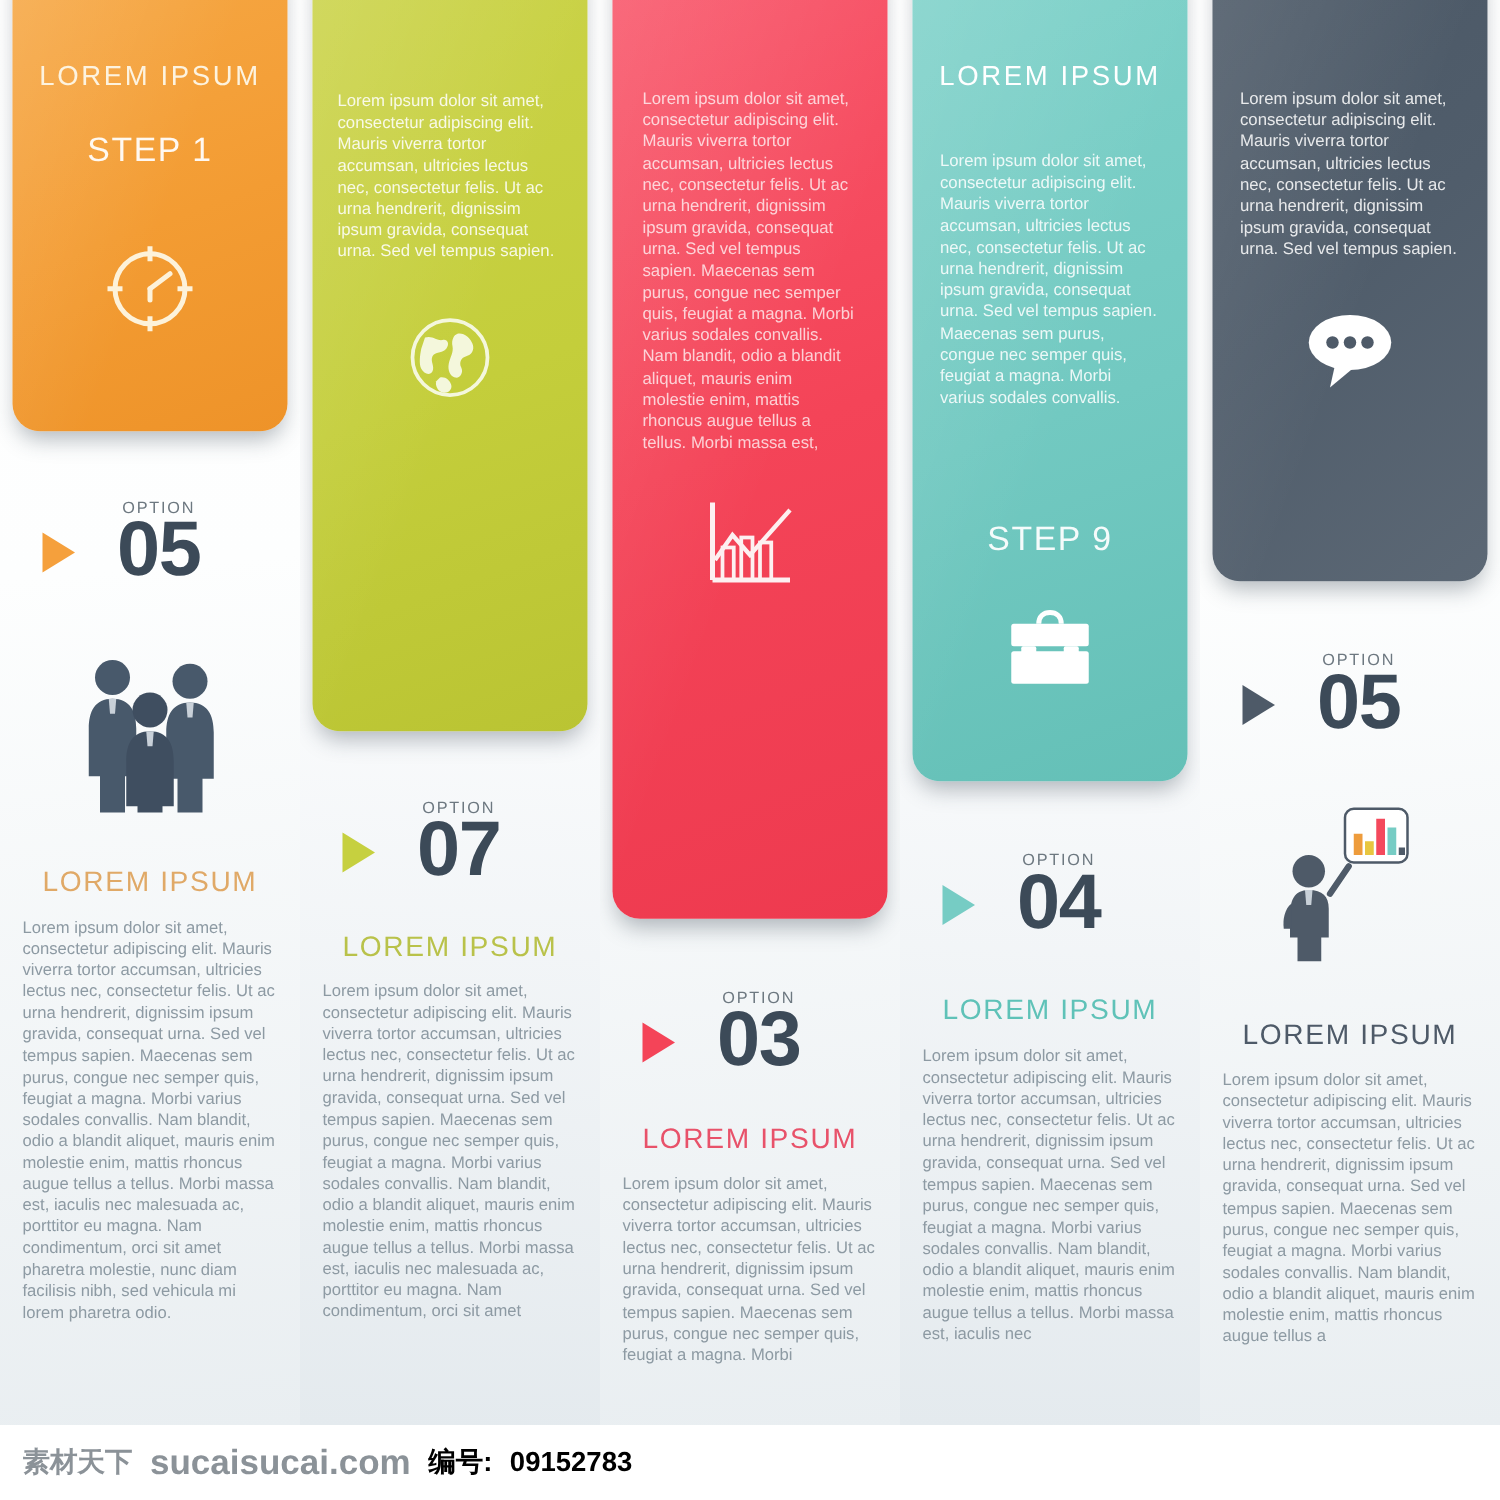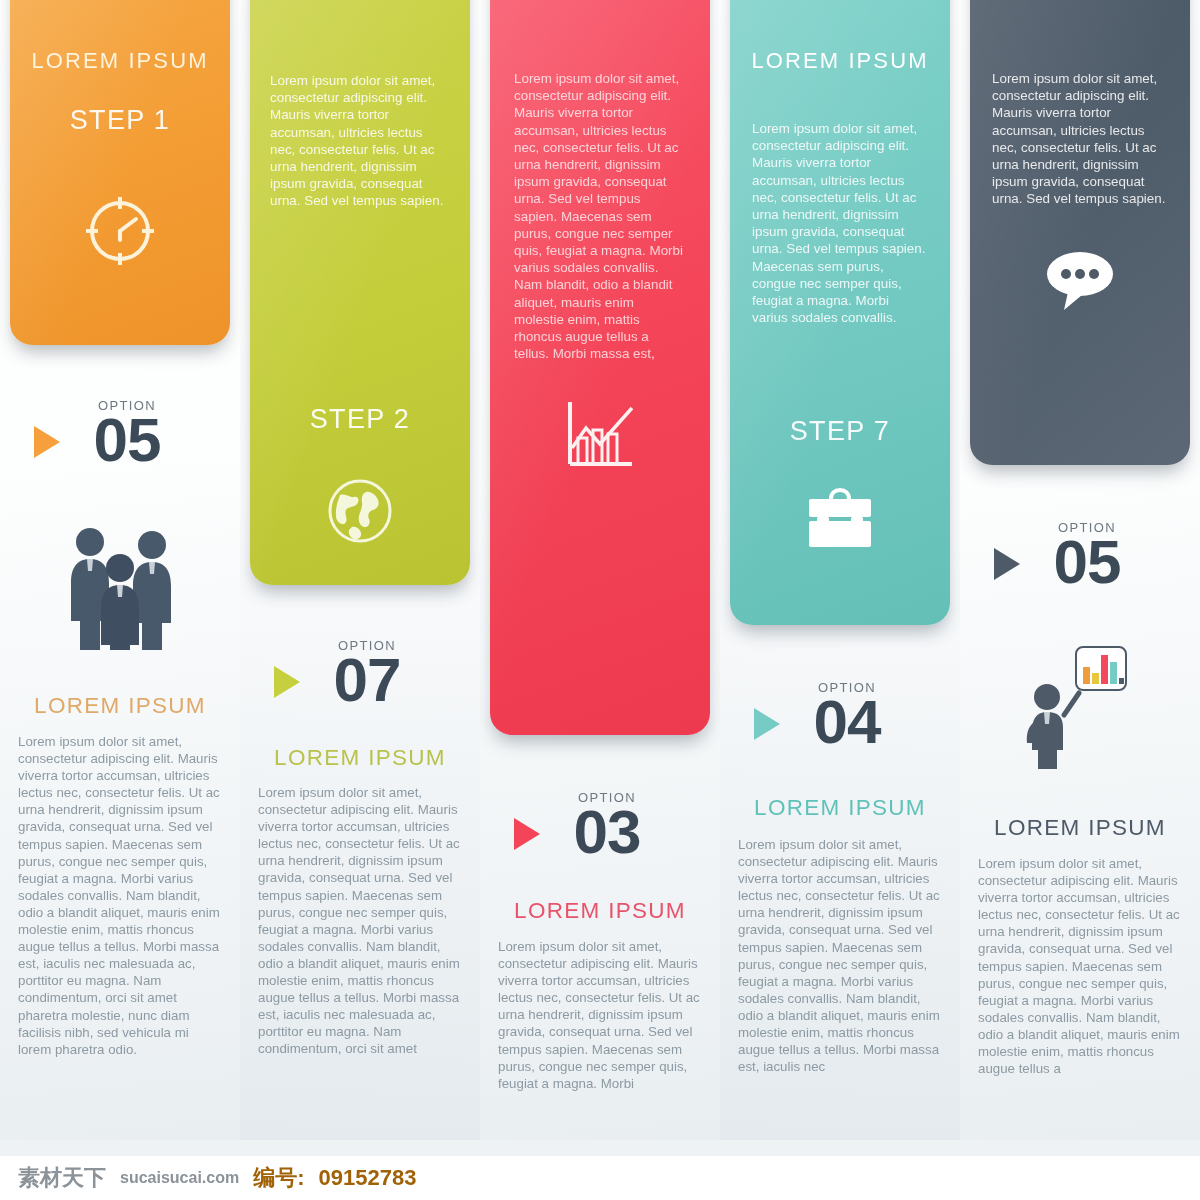--- a/index.html
+++ b/index.html
@@ -104,29 +104,29 @@
     font-size: 13.3px;
     line-height: 17.1px;
     color: #8d9aa3;
     padding: 0 18px;
     text-align:left;
   }
   .people-icon { display:flex; justify-content:center; }
 
   .footer {
     position:absolute; left:0; bottom:0;
-    width:1200px; height:44px;
+    width:1200px; height:60px;
     background:#ffffff;
     display:flex; align-items:center;
     padding-left: 18px;
     gap: 14px;
   }
   .footer-txt { font-size: 22px; color:#8b9298; font-weight:700; }
-  .footer-site { font-size: 16px; color:#8b9298; font-weight:700; }
-  .footer-num { font-size: 22px; color:#a16207; font-weight:700; }
+  .footer-site { font-size: 28px; color:#8b9298; font-weight:700; }
+  .footer-num { font-size: 22px; color:#000000; font-weight:700; }
 </style>
 </head>
 <body>
 
 <div id="page">
 
   <div class="col" style="left:0px;">
     <div class="col-bg"></div>
 
     <div class="panel panel-top" style="height:375px;background:linear-gradient(160deg,#F6A845 0%,#F39C33 55%,#EE9329 100%);">
@@ -176,21 +176,20 @@
     <div class="sub-title" style="position:absolute;top:693px;width:100%;color:#E0A967;">LOREM IPSUM</div>
     <div class="body-text" style="position:absolute;top:733px;width:100%;">Lorem ipsum dolor sit amet, consectetur adipiscing elit. Mauris viverra tortor accumsan, ultricies lectus nec, consectetur felis. Ut ac urna hendrerit, dignissim ipsum gravida, consequat urna. Sed vel tempus sapien. Maecenas sem purus, congue nec semper quis, feugiat a magna. Morbi varius sodales convallis. Nam blandit, odio a blandit aliquet, mauris enim molestie enim, mattis rhoncus augue tellus a tellus. Morbi massa est, iaculis nec malesuada ac, porttitor eu magna. Nam condimentum, orci sit amet pharetra molestie, nunc diam facilisis nibh, sed vehicula mi lorem pharetra odio.</div>
   </div>
 
   <div class="col" style="left:240px;">
     <div class="col-bg alt"></div>
 
     <div class="panel panel-top" style="height:615px;background:linear-gradient(160deg,#CBD349 0%,#C4CE3B 55%,#BAC433 100%);">
       <div class="panel-inner">
         <div class="panel-text" style="margin-top:102px;padding:0 4px;">Lorem ipsum dolor sit amet, consectetur adipiscing elit. Mauris viverra tortor accumsan, ultricies lectus nec, consectetur felis. Ut ac urna hendrerit, dignissim ipsum gravida, consequat urna. Sed vel tempus sapien.</div>
-        <div class="step-label" style="margin-top:194px;">STEP 2</div>
         <div class="icon-wrap" style="margin-top:40px;">
           <svg width="72" height="72" viewBox="0 0 72 72">
             <circle cx="36" cy="36" r="30" fill="none" stroke="#F4F7DC" stroke-width="3"></circle>
             <path d="M16 20 C22 18 26 23 30 22 C34 21 36 25 33 29 C30 33 24 31 22 35 C20 39 24 43 22 47 C20 51 15 49 13 45 C11 41 12 34 13 29 Z" fill="#F4F7DC"></path>
             <path d="M42 17 C47 16 52 20 54 25 C56 30 53 34 49 35 C45 36 43 40 45 44 C47 48 44 53 40 52 C36 51 34 46 35 41 C36 36 39 32 38 27 C37 22 39 18 42 17 Z" fill="#F4F7DC"></path>
             <path d="M28 52 C32 51 36 54 37 58 C38 62 34 65 30 64 C26 63 24 58 25 55 Z" fill="#F4F7DC"></path>
           </svg>
         </div>
       </div>
     </div>
@@ -238,21 +237,21 @@
     <div class="body-text" style="position:absolute;top:938px;width:100%;">Lorem ipsum dolor sit amet, consectetur adipiscing elit. Mauris viverra tortor accumsan, ultricies lectus nec, consectetur felis. Ut ac urna hendrerit, dignissim ipsum gravida, consequat urna. Sed vel tempus sapien. Maecenas sem purus, congue nec semper quis, feugiat a magna. Morbi</div>
   </div>
 
   <div class="col" style="left:720px;">
     <div class="col-bg alt"></div>
 
     <div class="panel panel-top" style="height:655px;background:linear-gradient(160deg,#7FD2CA 0%,#72C9C1 55%,#64C0B7 100%);">
       <div class="panel-inner">
         <div class="head-title white" style="margin-top:78px;">LOREM IPSUM</div>
         <div class="panel-text" style="margin-top:46px;padding:0 6px;">Lorem ipsum dolor sit amet, consectetur adipiscing elit. Mauris viverra tortor accumsan, ultricies lectus nec, consectetur felis. Ut ac urna hendrerit, dignissim ipsum gravida, consequat urna. Sed vel tempus sapien. Maecenas sem purus, congue nec semper quis, feugiat a magna. Morbi varius sodales convallis.</div>
-        <div class="step-label" style="margin-top:90px;">STEP 7</div>
+        <div class="step-label" style="margin-top:90px;">STEP 9</div>
         <div class="icon-wrap" style="margin-top:38px;">
           <svg width="74" height="66" viewBox="0 0 74 66">
             <path d="M28 14 C28 8 32 5 37 5 C42 5 46 8 46 14" fill="none" stroke="#FFFFFF" stroke-width="4"></path>
             <rect x="6" y="14" width="62" height="18" rx="2" fill="#FFFFFF"></rect>
             <rect x="6" y="36" width="62" height="26" rx="2" fill="#FFFFFF"></rect>
             <rect x="14" y="32" width="12" height="10" rx="1.5" fill="#FFFFFF"></rect>
             <rect x="48" y="32" width="12" height="10" rx="1.5" fill="#FFFFFF"></rect>
           </svg>
         </div>
       </div>

